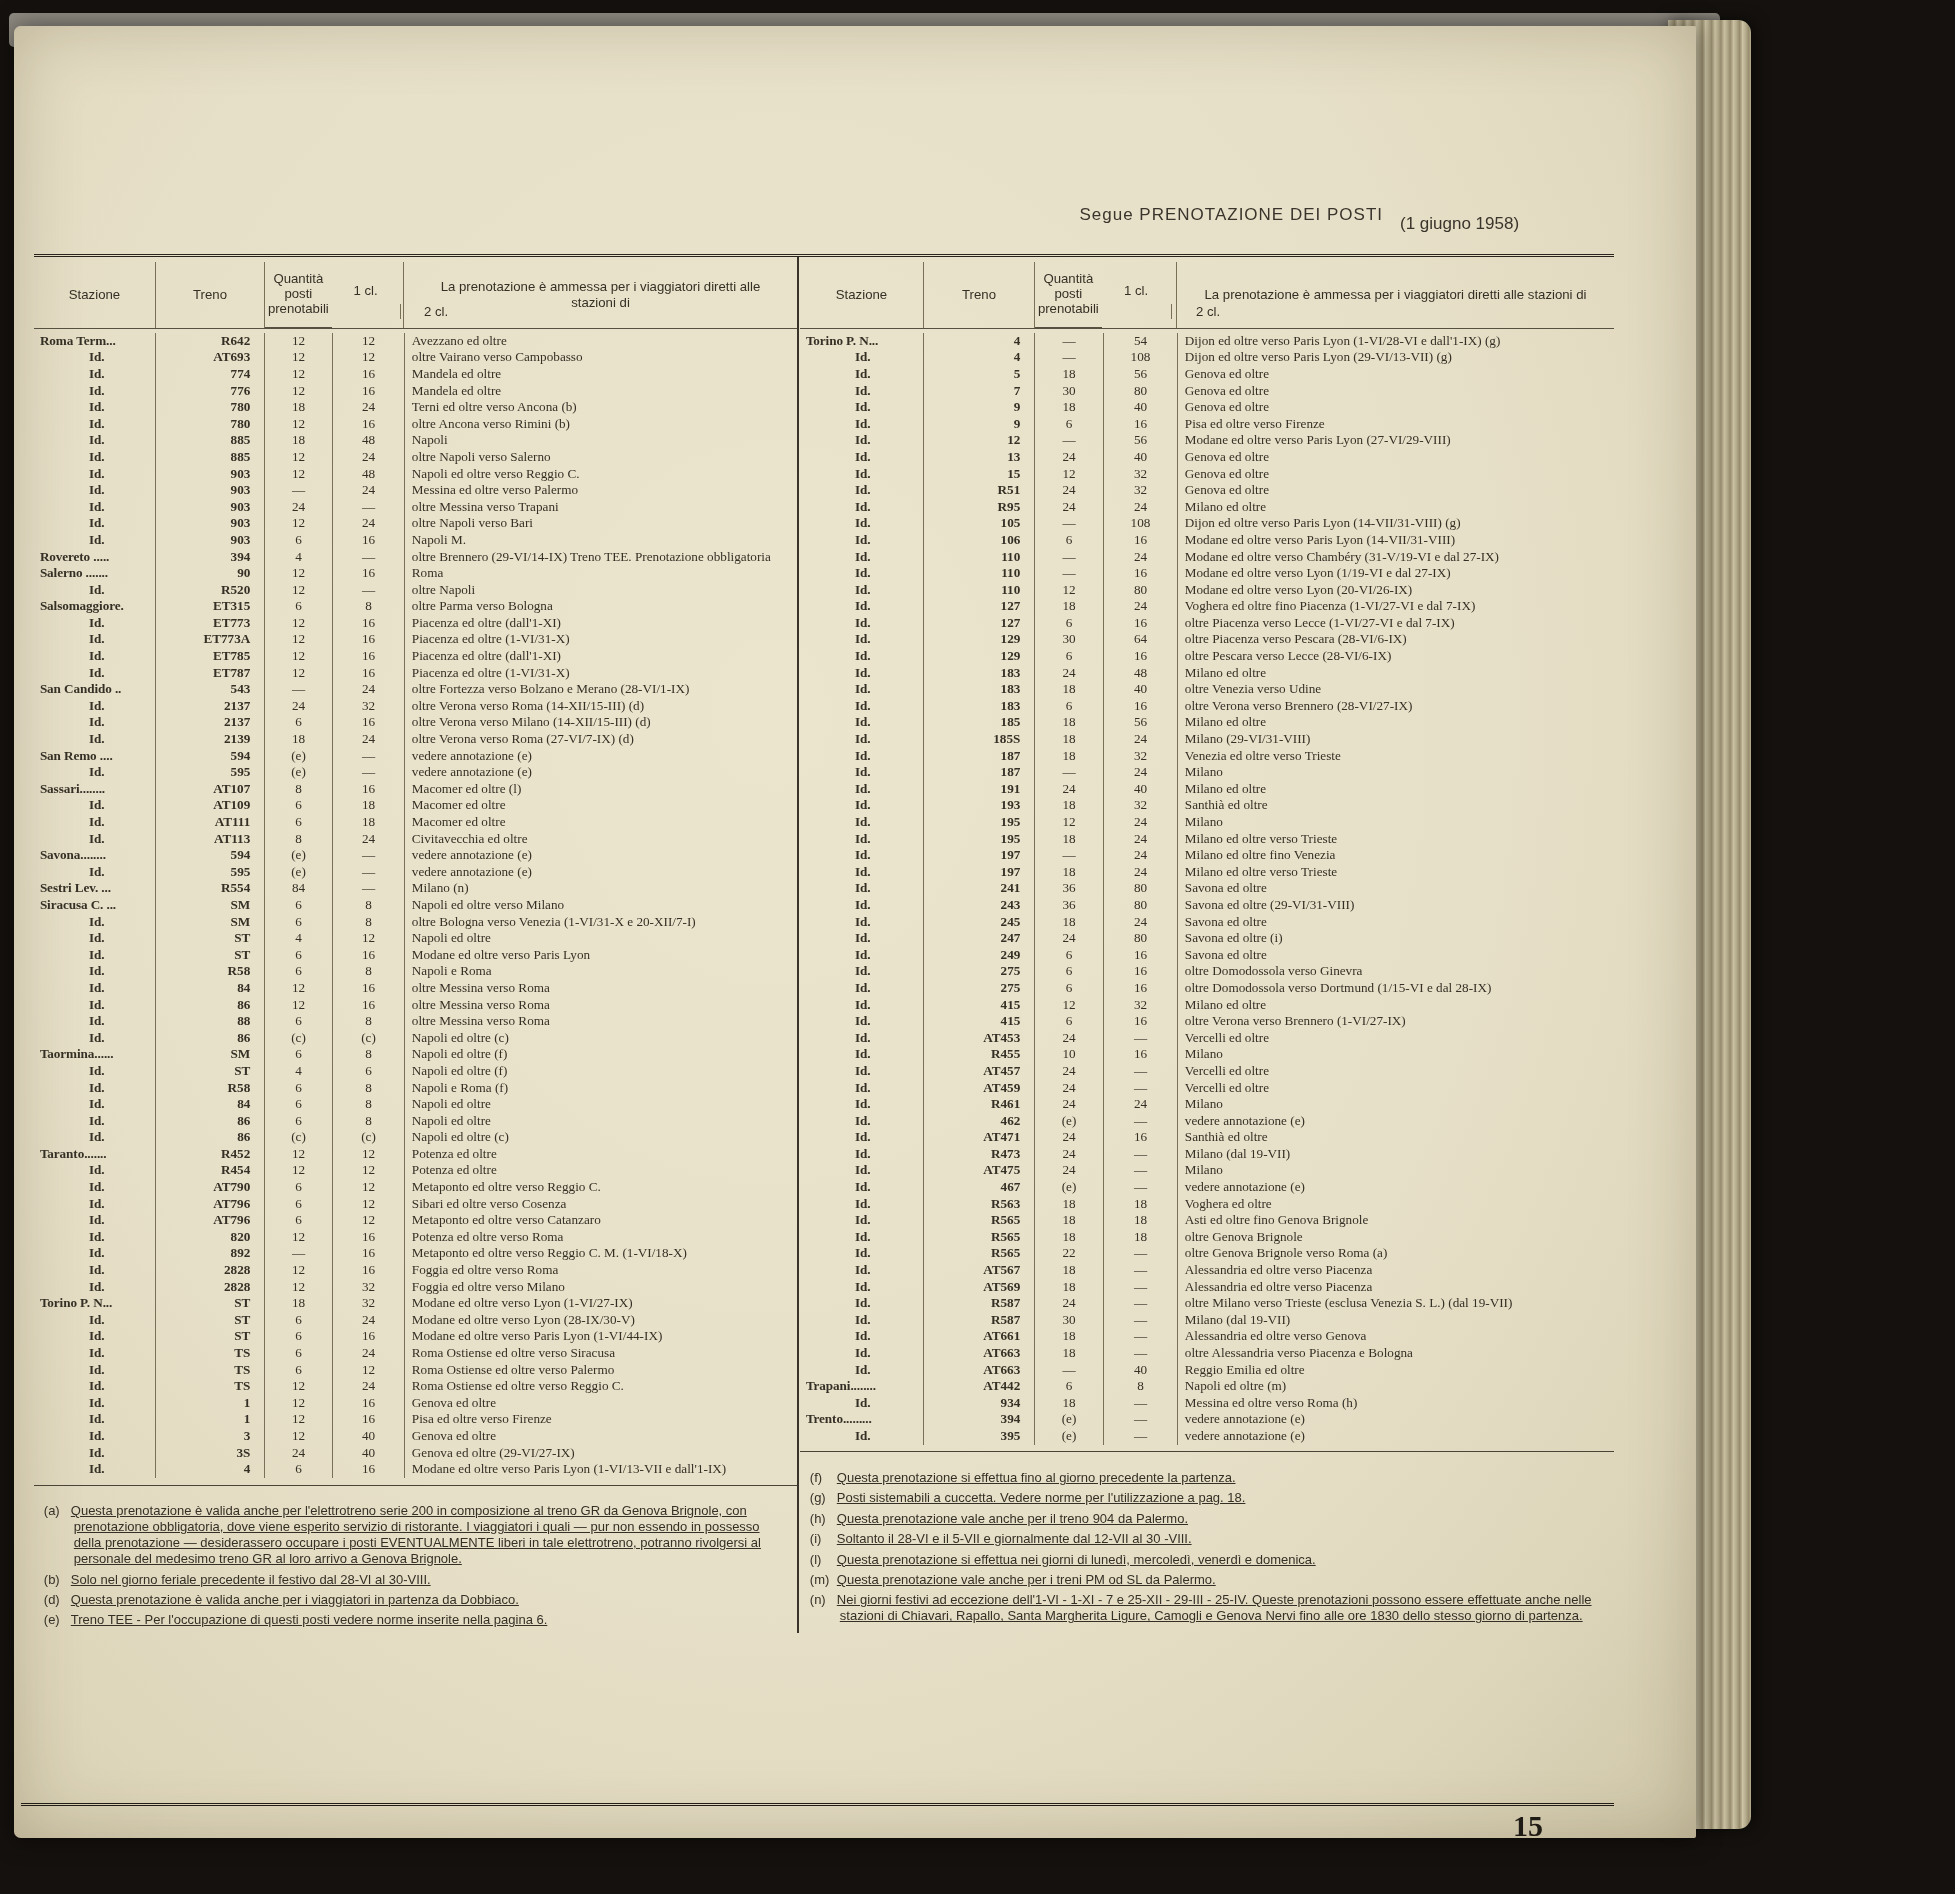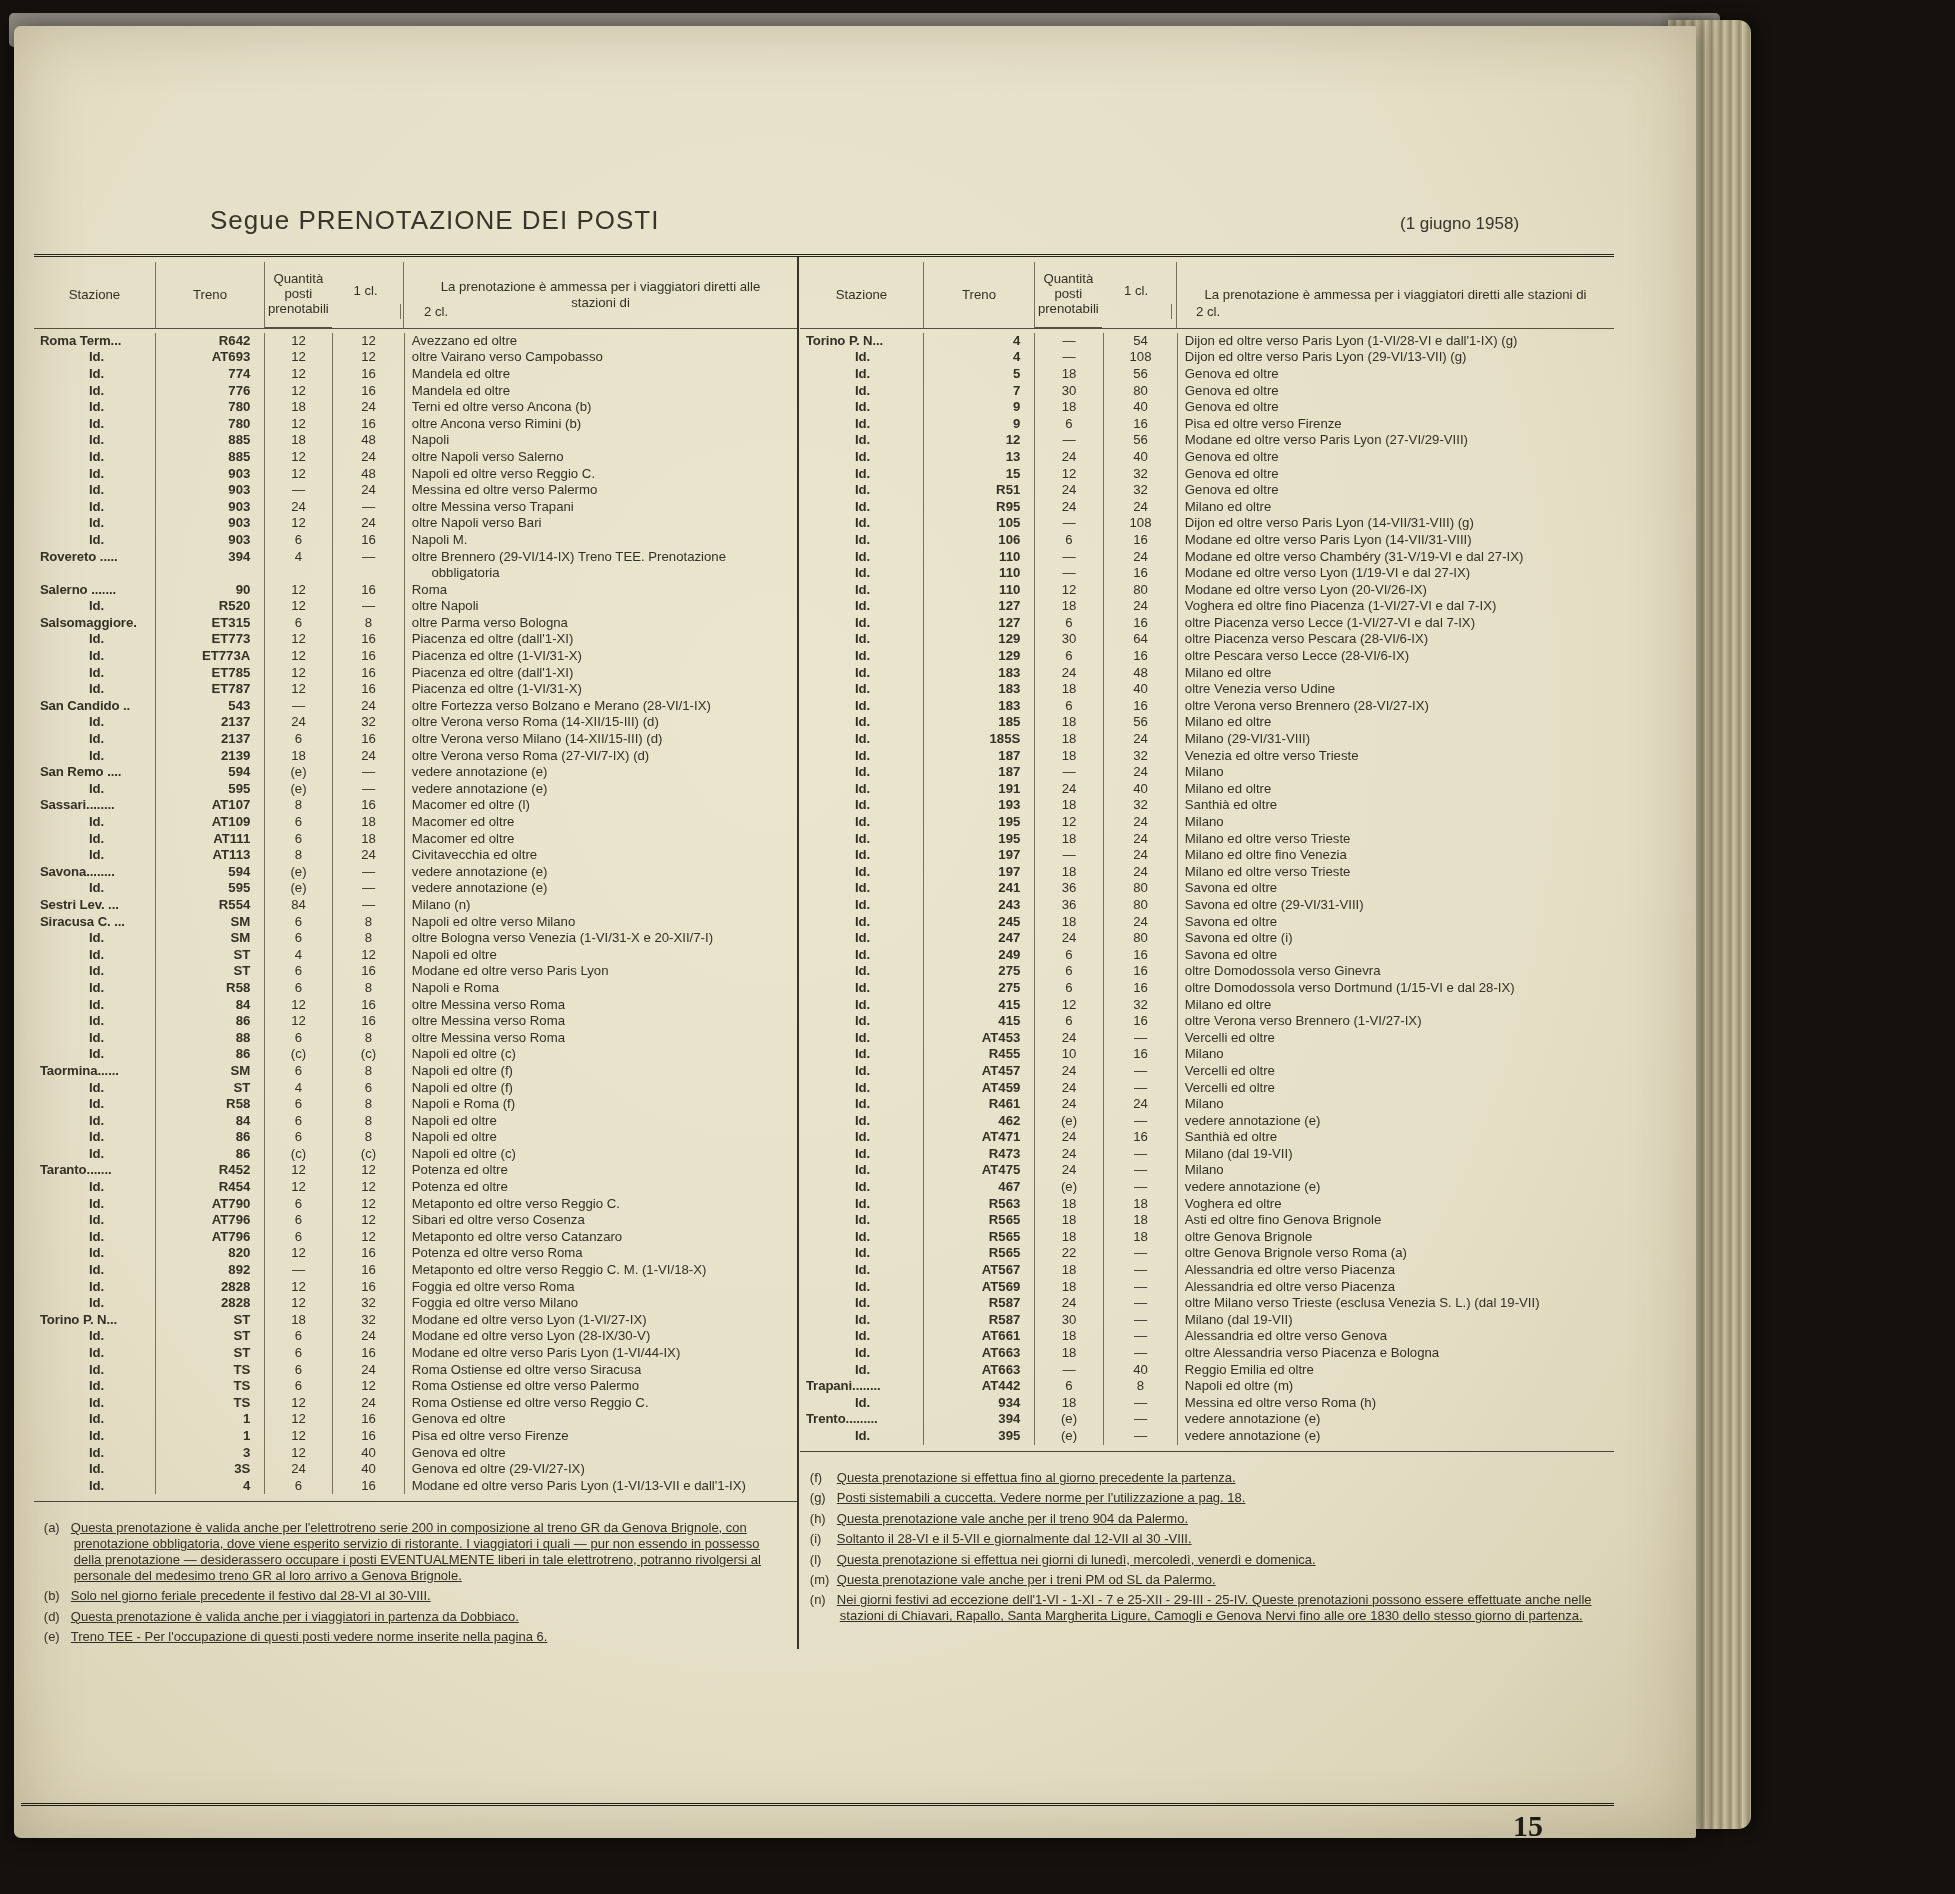--- a/index.html
+++ b/index.html
@@ -8,22 +8,22 @@
   
   .behind-page{position:absolute;left:8.8px;top:12.7px;width:1711px;height:34px;background:#8f8b82;border-radius:4.9px;}
   
   .page-stack{position:absolute;left:1668px;top:19.6px;width:83px;height:1809px;border-radius:0 12.7px 12.7px 0;
       background:repeating-linear-gradient(90deg,#cdc4a6 0px,#b4aa8c 3.4px,#978c6e 6.4px,#c2b898 9.3px);
       box-shadow:2.9px 0 14.7px rgba(0,0,0,.55);}
   
   .paper{position:absolute;left:13.7px;top:26.4px;width:1682px;height:1812px;border-radius:6.8px 2px 2px 6.8px;
       background:radial-gradient(ellipse at 45% 38%, #ece5cd 0%, #e7e0c8 55%, #ded6bb 82%, #cfc6a8 100%);
       box-shadow:inset 0 0 68px rgba(70,52,22,.22), 0 0 24.4px rgba(0,0,0,.5);}
-  .page-title{position:absolute;left:210px;top:205px;width:1173px;text-align:left;
-      font-size:26px;letter-spacing:1px;color:#3a352c;font-weight:400;}
+  .page-title{position:absolute;left:210px;top:205px;width:1173px;text-align:right;
+      font-size:17px;letter-spacing:1px;color:#3a352c;font-weight:400;}
   .page-date{position:absolute;left:1400px;top:214px;font-size:17px;color:#3a352c;}
   
   .frame{position:absolute;left:34px;top:254px;width:1580px;border-top:3.9px double #2a251c;}
   .half{position:absolute;top:0;}
   .half-left{left:0;width:763px;border-right:2.9px double #3a332a;}
   .half-right{left:766px;width:814px;}
   .half-inner{padding-top:4.9px;}
   
   .thead{display:grid;height:66px;border-bottom:1px solid #55503f;align-items:stretch;font-size:13.2px;}
   .half-left .thead,.half-left .trow{grid-template-columns:121px 109px 68px 72px 1fr;}
@@ -34,21 +34,21 @@
          display:flex;}
   .h-qty-top{flex:1;display:flex;align-items:center;justify-content:center;text-align:center;
          border-bottom:0.5px solid #55503f;padding:2px 2.9px;line-height:14.7px;}
   .h-qty-sub{height:25.4px;display:grid;}
   .half-left .h-qty-sub{grid-template-columns:68px 72px;}
   .half-right .h-qty-sub{grid-template-columns:69px 74px;}
   .h-sub{display:flex;align-items:center;justify-content:center;}
   .h-sub.cl2{border-left:0.5px solid #7a7058;margin-top:42px;}
   .h-dest{padding:0 14.7px;line-height:15.6px;}
   
-  .tbody{border-bottom:1.5px solid #4a4436;padding:3.9px 0 6.8px 0;}
+  .tbody{border-bottom:1.5px solid #4a4436;padding:3.9px 0 6.8px 0;font-family:Liberation Serif, serif;}
   .trow{display:grid;align-items:start;}
   .cell{font-size:13.2px;line-height:16.6px;min-height:16.6px;}
   .cell-station{font-weight:700;padding-left:5.9px;letter-spacing:-0.1px;white-space:nowrap;overflow:hidden;}
   .cell-station.idt{padding-left:55px;}
   .cell-train{font-weight:700;text-align:right;padding-right:13.7px;border-left:0.5px solid #7a7058;align-self:stretch;}
   .cell-c1{text-align:center;border-left:0.5px solid #7a7058;align-self:stretch;}
   .cell-c2{text-align:center;border-left:0.5px solid #7a7058;align-self:stretch;}
   .cell-dest{border-left:0.5px solid #7a7058;align-self:stretch;padding-left:26.4px;padding-right:4.9px;text-indent:-19.6px;}
   
   .footnotes{padding:17.6px 6.8px 0 9.8px;text-decoration:underline;}

